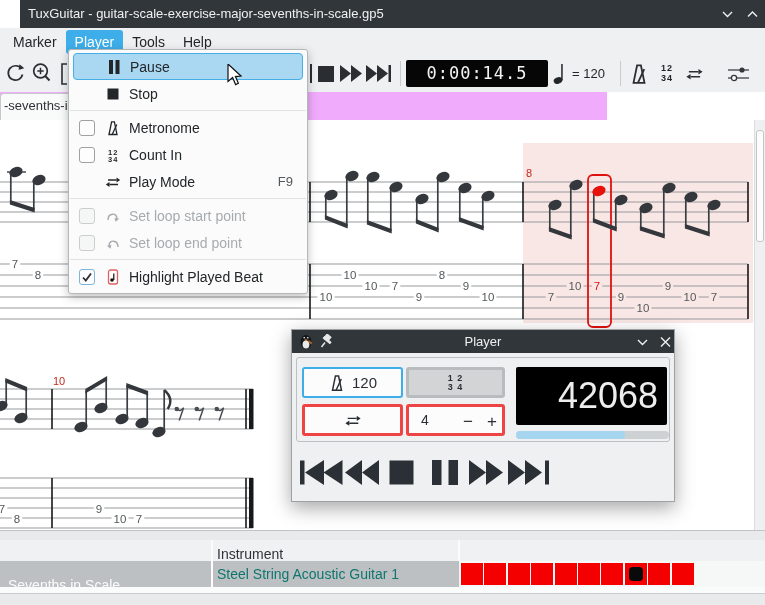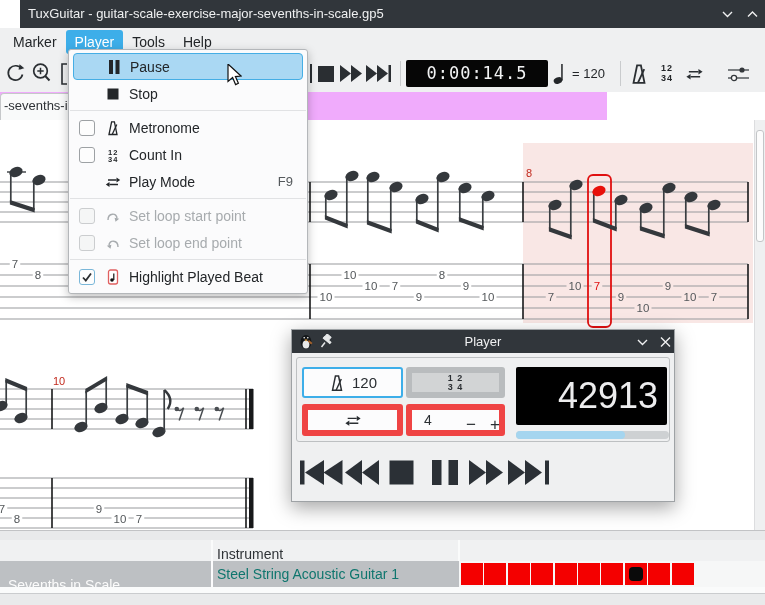--- a/index.html
+++ b/index.html
@@ -57,21 +57,21 @@
   .micon svg{display:block;}
   .mlabel{margin-left:8px;white-space:nowrap;}
   .msc{margin-left:auto;margin-right:10px;color:#55595c;font-size:13px;}
   .msep{height:1px;background:#e1e2e4;margin:3px 1px;}
   
   .dialog{position:absolute;left:291px;top:329px;width:384px;height:173px;background:#eff0f1;border:1px solid #9ea2a5;
     box-sizing:border-box;box-shadow:0 6px 18px rgba(0,0,0,0.35);z-index:30;}
   .dtitle{position:absolute;left:0;top:0;width:100%;height:23px;background:#31363b;}
   .dtitle .dtext{position:absolute;left:0;top:0;width:100%;text-align:center;line-height:23px;font-size:13px;color:#eff0f1;}
   .groupbox{position:absolute;left:4px;top:27px;width:374px;height:85px;border:1px solid #bdc0c2;border-radius:3px;box-sizing:border-box;}
-  .pbtn{position:absolute;border:6px solid #ef4444;border-radius:3px;background:#fcfcfd;display:flex;align-items:center;justify-content:center;box-sizing:border-box;color:#2b2f33;}
+  .pbtn{position:absolute;border:3px solid #ef4444;border-radius:3px;background:#fcfcfd;display:flex;align-items:center;justify-content:center;box-sizing:border-box;color:#2b2f33;}
   .btn-metro{left:10px;top:37px;width:101px;height:31px;border:2px solid #3daee9;font-size:15px;}
   .btn-count{left:114px;top:37px;width:99px;height:31px;background:#d2d4d5;border-color:#b9bcbe;flex-direction:column;font-size:9px;font-weight:bold;line-height:9px;letter-spacing:1px;}
   .btn-loop{left:10px;top:74px;width:101px;height:32px;}
   .spinner{left:114px;top:74px;width:99px;height:32px;justify-content:flex-start;font-size:14px;}
   .spinner .sval{margin-left:12px;}
   .spinner .sminus{position:absolute;left:48px;top:0;width:22px;height:30px;text-align:center;line-height:29px;font-size:17px;}
   .spinner .splus{position:absolute;left:72px;top:0;width:22px;height:30px;text-align:center;line-height:29px;font-size:17px;}
   .ddisplay{position:absolute;left:224px;top:37px;width:151px;height:58px;background:#000;border-radius:2px;
     color:#ededee;font-size:36px;text-align:right;line-height:57px;padding-right:9px;box-sizing:border-box;}
   .dprogress{position:absolute;left:224px;top:101px;width:153px;height:8px;background:#ced1d3;border-radius:4px;}
@@ -488,21 +488,21 @@
         <path d="M3,6 H11.5 M13,10.5 H4.5" fill="none" stroke="#2a2e32" stroke-width="1.4"></path>
         <polygon points="11.5,3.6 15.2,6 11.5,8.4" fill="#2a2e32"></polygon>
         <polygon points="4.5,8.1 0.8,10.5 4.5,12.9" fill="#2a2e32"></polygon>
       </svg>
     </div>
     <div class="pbtn spinner">
       <span class="sval">4</span>
       <span class="sminus">−</span>
       <span class="splus">+</span>
     </div>
-    <div class="ddisplay">42913</div>
+    <div class="ddisplay">42068</div>
     <div class="dprogress">
         <div class="dpfill" id="pfill" style="width: 71%;"></div>
       </div>
     <div class="transport">
       <svg style="left:0px" width="43" height="25" viewBox="0 0 43 25">
         <rect x="0" y="0.5" width="4.5" height="24" fill="#2b3036"></rect>
           <polygon points="24,0 24,25 5,12.5" fill="#2b3036"></polygon>
           <polygon points="42.5,0 42.5,25 23.5,12.5" fill="#2b3036"></polygon>
       </svg>
       <svg style="left:45px" width="34" height="25" viewBox="0 0 34 25">

